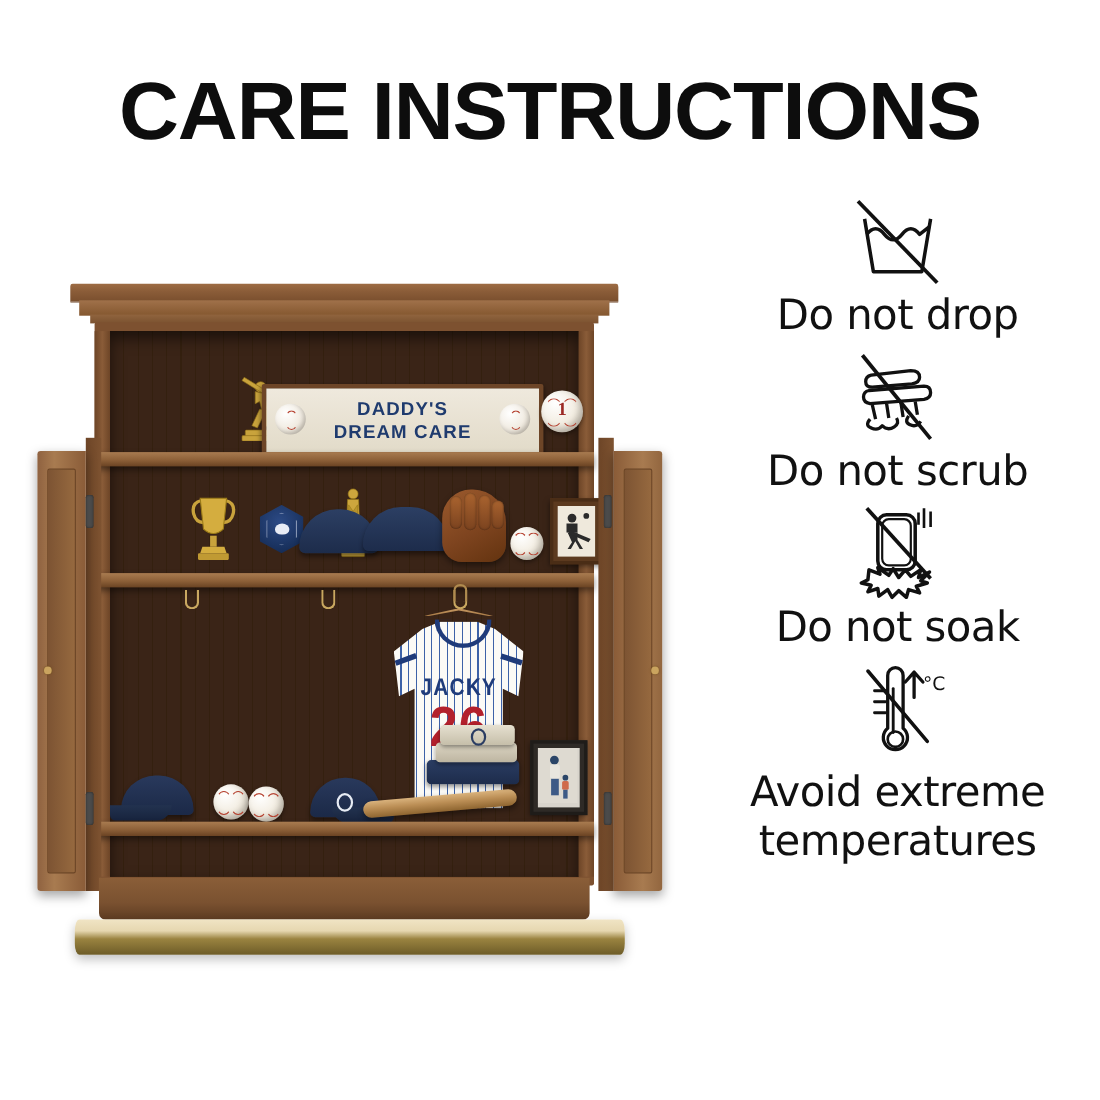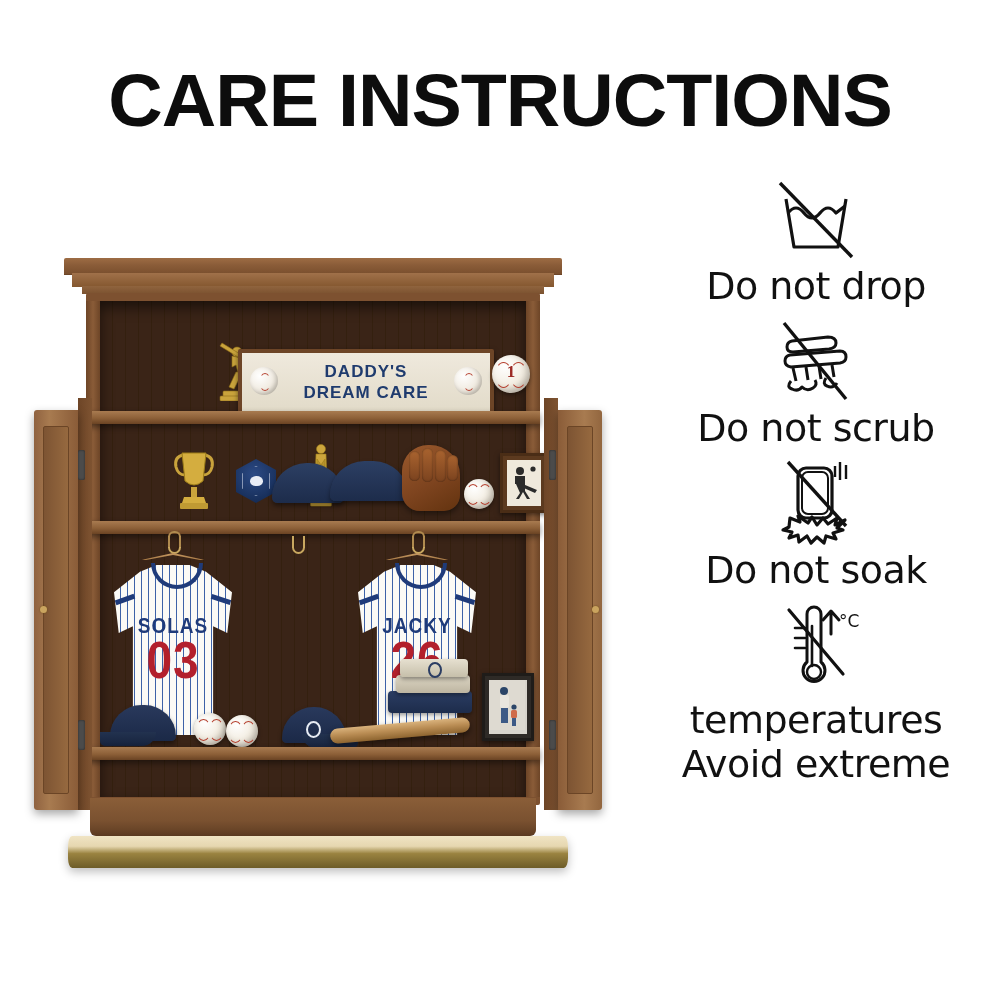--- a/index.html
+++ b/index.html
@@ -380,32 +380,20 @@
           </svg>
         </div>
       </div>
 
       <div class="shelf s2"></div>
 
       <div class="hook" style="left:82px;top:243px;"></div>
       <div class="hook" style="left:206px;top:243px;"></div>
       <div class="hook" style="left:326px;top:243px;"></div>
 
-      <div class="jersey" style="left:28px;top:272px;">
-        <div class="hanger">
-          <div class="hanger-hook"></div>
-          <div class="hanger-bar"></div>
-        </div>
-        <div class="shirt"></div>
-        <div class="collar"></div>
-        <div class="sleeve-trim l"></div>
-        <div class="sleeve-trim r"></div>
-        <div class="j-name">SOLAS</div>
-        <div class="j-num">03</div>
-      </div>
 
 
       <div class="jersey" style="left:272px;top:272px;">
         <div class="hanger">
           <div class="hanger-hook"></div>
           <div class="hanger-bar"></div>
         </div>
         <div class="shirt"></div>
         <div class="collar"></div>
         <div class="sleeve-trim l"></div>
@@ -535,18 +523,18 @@
             <path d="M46 14 v48 a11 11 0 1 0 14 0 v-48 a7 7 0 0 0 -14 0 Z"></path>
             <path d="M51 26 v40" stroke-width="2.6"></path>
             <circle cx="53" cy="72" r="7" stroke-width="2.4"></circle>
             <path d="M34 28 h10 M34 38 h10 M34 48 h10" stroke-width="2.6"></path>
             <path d="M70 34 v-22 M62 20 l8 -9 l8 9" stroke-width="3"></path>
             <text x="78" y="27" font-family="DejaVu Sans, sans-serif" font-size="17" fill="#111" stroke="none">°C</text>
             <line x1="28" y1="10" x2="82" y2="74" stroke-width="3.2"></line>
           </g>
         </svg>
       </div>
+      <div class="care-label">Avoid extreme</div>
       <div class="care-label">temperatures</div>
-      <div class="care-label">Avoid extreme</div>
     </div>
 
   </div>
 </div>
 
 </body></html>

